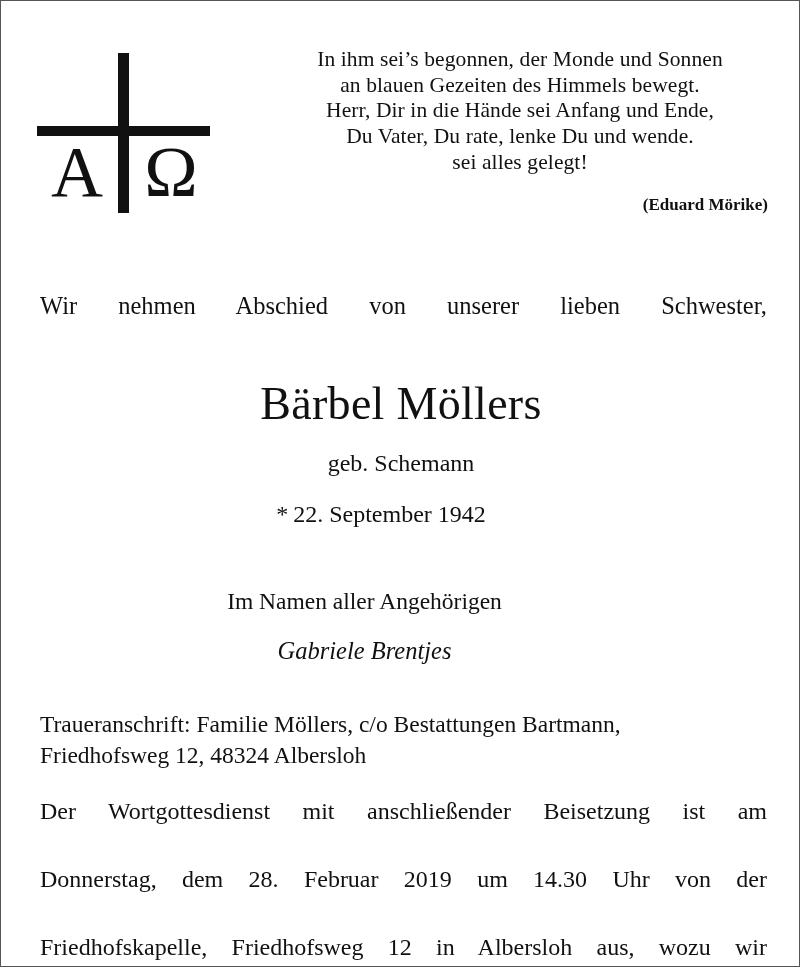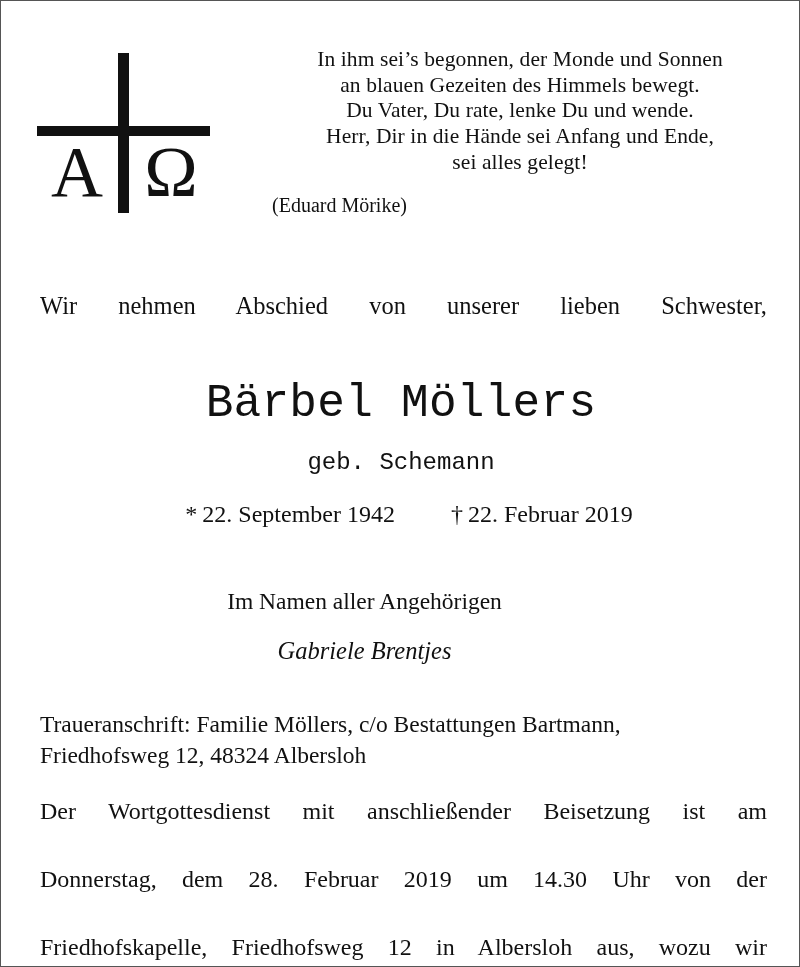--- a/index.html
+++ b/index.html
@@ -48,22 +48,24 @@
   }
   .verse-line {
     font-size: 21.5px;
     line-height: 25.7px;
     letter-spacing: 0.1px;
     white-space: nowrap;
     text-align: center;
   }
   .verse-author {
     margin-top: 17px;
-    font-size: 20px;
+    text-align: right;
+    font-size: 17px;
     line-height: 24px;
+    font-weight: bold;
   }
 
   
   .intro {
     position: absolute;
     left: 39px;
     top: 272px;
     width: 727px;
     font-size: 24.5px;
     line-height: 34px;
@@ -82,21 +84,20 @@
   }
   .intro .last-line { display: block; }
 
   
   .name-block {
     position: absolute;
     left: 0;
     top: 375px;
     width: 800px;
     text-align: center;
-    font-family: Liberation Mono, monospace;
   }
   .deceased-name {
     font-size: 46px;
     line-height: 56px;
     letter-spacing: 0.3px;
   }
   .maiden-name {
     margin-top: 16px;
     font-size: 24px;
     line-height: 30px;
@@ -179,41 +180,40 @@
         <rect x="81" y="0" width="11" height="160" fill="#111111"></rect>
         <rect x="0" y="73" width="173" height="10" fill="#111111"></rect>
         <text x="40" y="143" font-family="'Liberation Serif', serif" font-size="72" fill="#111111" text-anchor="middle">Α</text>
         <text x="134" y="143" font-family="'Liberation Serif', serif" font-size="72" fill="#111111" text-anchor="middle">Ω</text>
       </svg>
     </div>
 
     <div class="verse">
       <div class="verse-line">In ihm sei’s begonnen, der Monde und Sonnen</div>
       <div class="verse-line">an blauen Gezeiten des Himmels bewegt.</div>
+      <div class="verse-line">Herr, Dir in die Hände sei Anfang und Ende,</div>
       <div class="verse-line">Du Vater, Du rate, lenke Du und wende.</div>
-      <div class="verse-line">Herr, Dir in die Hände sei Anfang und Ende,</div>
       <div class="verse-line">sei alles gelegt!</div>
       <div class="verse-author">(Eduard Mörike)</div>
     </div>
 
   </div>
 
   <div class="intro">
     <span class="j-line">Wir nehmen Abschied von unserer lieben Schwester,</span>
   </div>
 
   <div class="name-block">
     <div class="deceased-name">Bärbel Möllers</div>
     <div class="maiden-name">geb. Schemann</div>
   </div>
 
   <div class="dates-row">
     <span class="date-cell"><span class="date-sym">*</span><span>22. September 1942</span></span>
     <span class="dates-gap"></span>
-    <span class="date-cell"><span class="date-sym">†</span><span>22. Februar 2019</span></span>
   </div>
 
   <div class="family">
     <div class="family-intro">Im Namen aller Angehörigen</div>
     <div class="family-name">Gabriele Brentjes</div>
   </div>
 
   <div class="address">
     <div>Traueranschrift: Familie Möllers, c/o Bestattungen Bartmann,</div>
     <div>Friedhofsweg 12, 48324 Albersloh</div>

